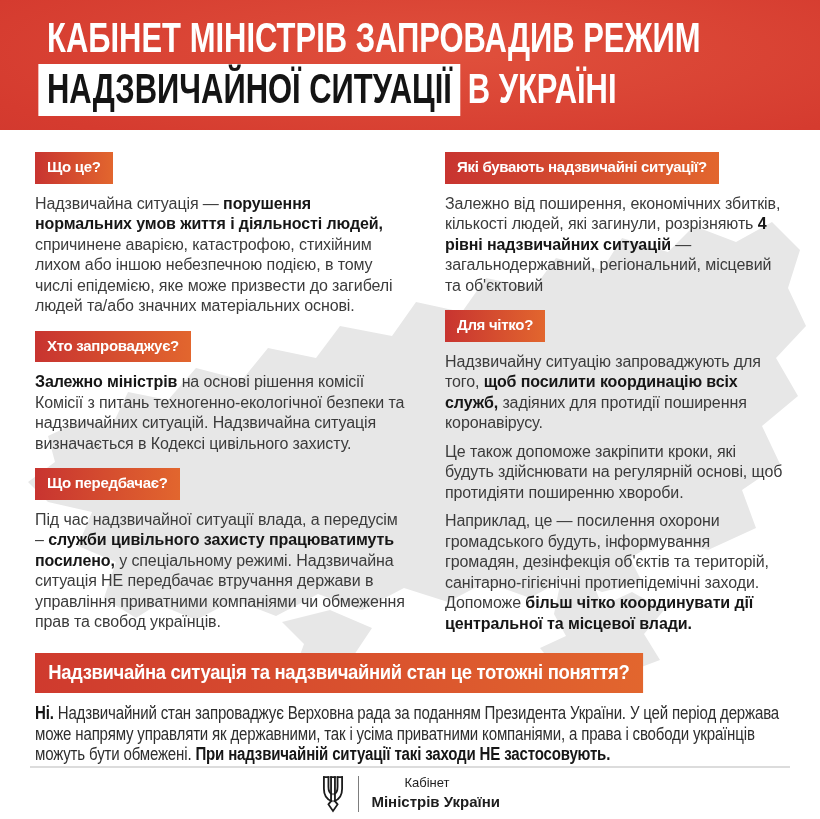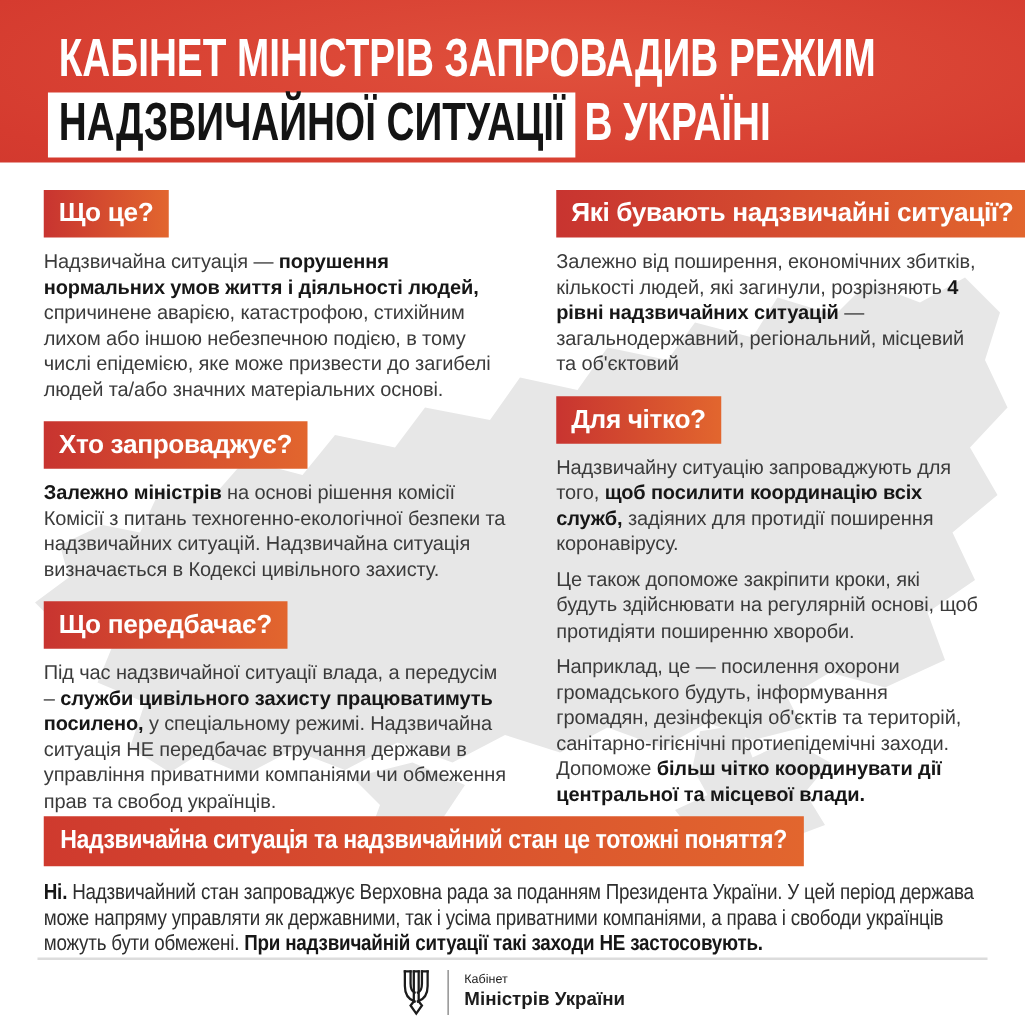--- a/index.html
+++ b/index.html
@@ -9,21 +9,21 @@
     font-family:"Liberation Sans", sans-serif;
     background:#ffffff;
     overflow:hidden;
     color:#3b3b3b;
   }
 
   
   .banner {
     height:130px;
     background: radial-gradient(130% 170% at 55% 40%, #e0503c 0%, #d53b2f 48%, #c5302a 100%);
-    padding:25px 0 0 47px;
+    padding:15px 0 0 47px;
     overflow:hidden;
   }
   .banner-line {
     display:block;
     white-space:nowrap;
     font-weight:bold;
     color:#ffffff;
     font-size:43px;
     line-height:44px;
     transform:scaleX(0.72);
@@ -59,21 +59,21 @@
   }
   .col-left  { width:375px; flex:none; }
   .col-right { flex:1; min-width:0; }
 
   .sec { margin-bottom:14px; }
   .badge {
     display:inline-block;
     background:linear-gradient(90deg, #c83430 0%, #e2662e 100%);
     color:#ffffff;
     font-weight:bold;
-    font-size:21px;
+    font-size:15px;
     letter-spacing:-0.3px;
     line-height:1.1;
     padding:7px 12px 8px 12px;
     margin-bottom:10px;
     white-space:nowrap;
   }
   .sec p {
     margin:0 0 8px 0;
     font-size:16px;
     line-height:20.5px;
@@ -119,21 +119,21 @@
     display:flex;
     align-items:center;
     justify-content:center;
     gap:12px;
   }
   .footer .divider {
     width:1.5px; height:36px;
     background:#7d7d7d;
   }
   .org { line-height:1.3; color:#1d1d1d; }
-  .org .l1 { font-size:10px; display:block; }
+  .org .l1 { font-size:13px; display:block;margin-left:33px; }
   .org .l2 { font-size:15px; font-weight:bold; display:block; }
 </style>
 </head>
 <body>
 
 <header class="banner">
   <span class="banner-line banner-line1">КАБІНЕТ МІНІСТРІВ ЗАПРОВАДИВ РЕЖИМ</span>
   <span class="banner-line banner-line2">
     <span class="title-box">НАДЗВИЧАЙНОЇ СИТУАЦІЇ</span><span class="title-rest">В УКРАЇНІ</span>
   </span>

